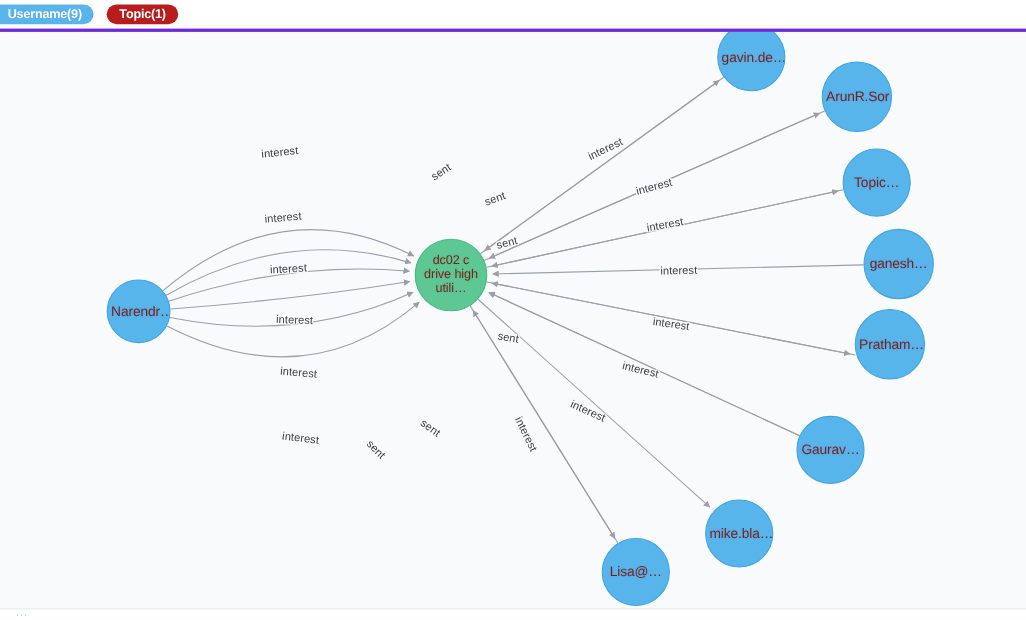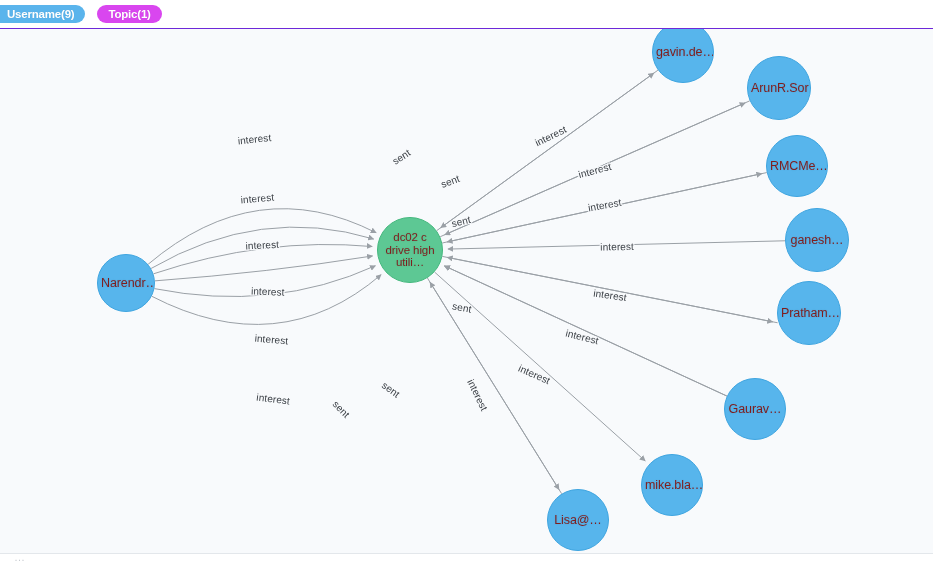--- a/index.html
+++ b/index.html
@@ -21,21 +21,21 @@
     box-sizing: border-box;
   }
 
   
   #legend-bar {
     position: absolute;
     left: 0; top: 0;
     width: 933px;
     height: 29px;
     background: #ffffff;
-    border-bottom: 1px solid #6d28d9;
+    border-bottom: 3px solid #6d28d9;
     box-sizing: border-box;
     display: flex;
     align-items: center;
     gap: 12px;
     padding-left: 0px;
     z-index: 20;
   }
   .legend-chip {
     height: 18px;
     line-height: 18px;
@@ -48,21 +48,21 @@
     white-space: nowrap;
     display: inline-block;
     text-shadow: 0 0 1px rgba(0,0,0,0.12);
   }
   #chip-username {
     background: #5ab4ec;
     margin-left: -9px;
     padding-left: 16px;
   }
   #chip-topic {
-    background: #d946ef;
+    background: #b91c1c;
   }
 
   
   #graph-canvas {
     position: absolute;
     left: 0; top: 29px;
     width: 933px;
     height: 524px;
     background: #f8fafc;
     overflow: hidden;
@@ -198,21 +198,21 @@
         <div class="node node-topic" style="left: 377px; top: 188px; width: 66px; height: 66px;">
           <span class="node-label">dc02 c drive high utili…</span>
         </div>
         <div class="node node-username" style="left: 652px; top: -8px; width: 62px; height: 62px;">
           <span class="node-label">gavin.de…</span>
         </div>
         <div class="node node-username" style="left: 747px; top: 27px; width: 64px; height: 64px;">
           <span class="node-label">ArunR.Sor…</span>
         </div>
         <div class="node node-username" style="left: 766px; top: 106px; width: 62px; height: 62px;">
-          <span class="node-label">RMCMe…</span>
+          <span class="node-label">Topic…</span>
         </div>
         <div class="node node-username" style="left: 785px; top: 179px; width: 64px; height: 64px;">
           <span class="node-label">ganesh…</span>
         </div>
         <div class="node node-username" style="left: 777px; top: 252px; width: 64px; height: 64px;">
           <span class="node-label">Pratham…</span>
         </div>
         <div class="node node-username" style="left: 724px; top: 349px; width: 62px; height: 62px;">
           <span class="node-label">Gaurav…</span>
         </div>

